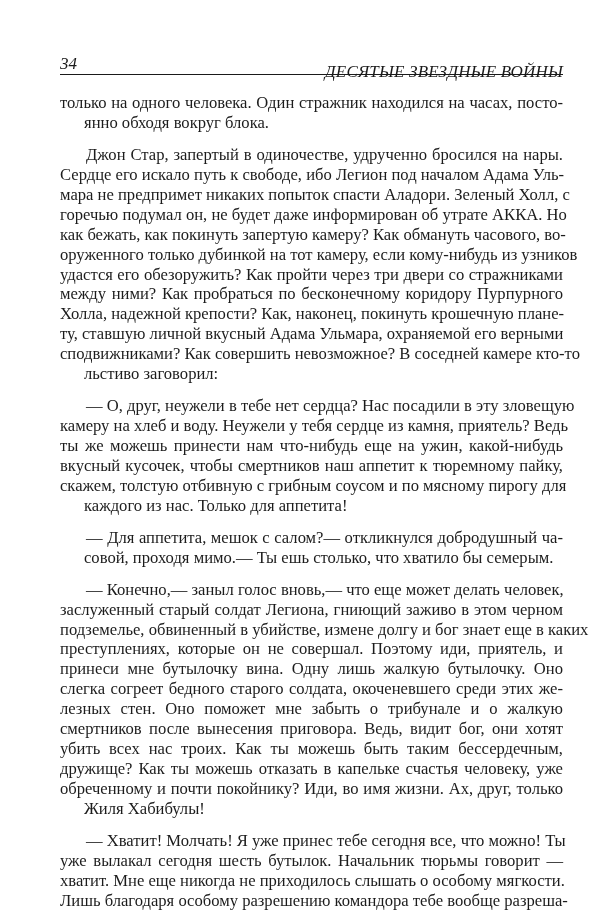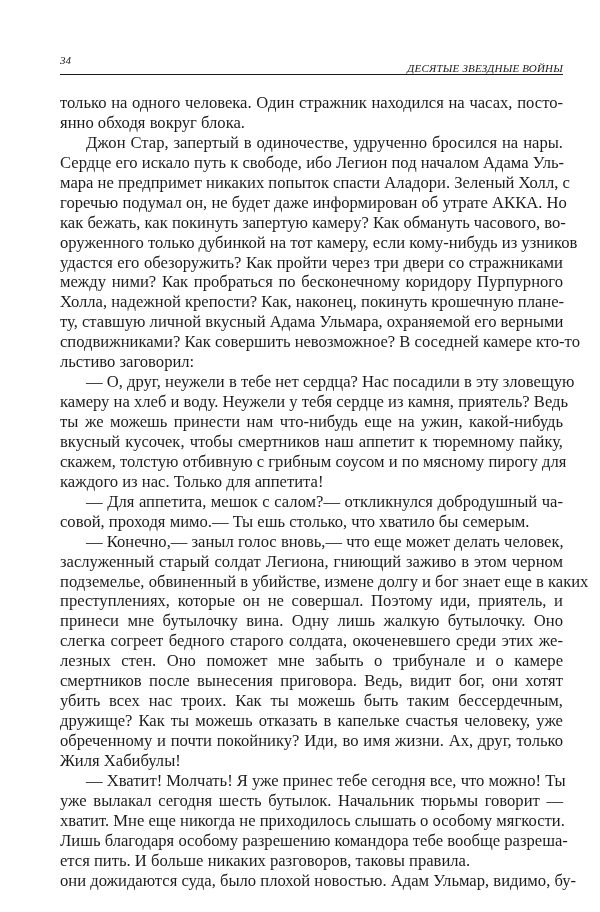--- a/index.html
+++ b/index.html
@@ -2,32 +2,32 @@
 <html><head>
 <meta charset="utf-8">
 <style>
   html, body { margin: 0; padding: 0; background: #ffffff; }
   body { width: 600px; height: 912px; position: relative; overflow: hidden; }
   .page { position: absolute; left: 60px; top: 0; width: 503px; }
   .running-head {
     position: absolute; top: 54px; left: 0; width: 503px; height: 20px;
     border-bottom: 1.5px solid #1a1a1a;
     font-family: "Liberation Serif", serif; font-style: italic;
-    font-size: 11px; color: #1a1a1a;
+    font-size: 17px; color: #1a1a1a;
   }
   .running-head .num { position: absolute; left: 0; top: 0; }
   .running-head .title { position: absolute; right: 0; top: 8px; letter-spacing: 0.2px; }
   .body-text {
     position: absolute; top: 93px; left: 0; width: 503px;
     font-family: "Liberation Serif", serif; font-size: 16.6px;
     line-height: 19.95px; color: #1c1c1c;
   }
   .line { display: block; white-space: nowrap; text-align: justify; text-align-last: justify; height: 19.95px; overflow: visible; }
-  .line.last { text-align-last: left; }
-  .line.indent { padding-left: 26px; }
+  .line.last { text-align-last: left; margin-left: 24px; }
+  .line.indent { padding-left: 26px; margin-top: 12px; }
 </style>
 </head>
 <body>
 
 <div class="page">
   <div class="running-head">
     <span class="num">34</span>
     <span class="title">ДЕСЯТЫЕ ЗВЕЗДНЫЕ ВОЙНЫ</span>
   </div>
   <div class="body-text" id="body-text">
@@ -52,21 +52,21 @@
       <span class="line">скажем, толстую отбивную с грибным соусом и по мясному пирогу для</span>
       <span class="line last">каждого из нас. Только для аппетита!</span>
       <span class="line indent">— Для аппетита, мешок с салом?— откликнулся добродушный ча-</span>
       <span class="line last">совой, проходя мимо.— Ты ешь столько, что хватило бы семерым.</span>
       <span class="line indent">— Конечно,— заныл голос вновь,— что еще может делать человек,</span>
       <span class="line">заслуженный старый солдат Легиона, гниющий заживо в этом черном</span>
       <span class="line">подземелье, обвиненный в убийстве, измене долгу и бог знает еще в каких</span>
       <span class="line">преступлениях, которые он не совершал. Поэтому иди, приятель, и</span>
       <span class="line">принеси мне бутылочку вина. Одну лишь жалкую бутылочку. Оно</span>
       <span class="line">слегка согреет бедного старого солдата, окоченевшего среди этих же-</span>
-      <span class="line">лезных стен. Оно поможет мне забыть о трибунале и о камере</span>
+      <span class="line">лезных стен. Оно поможет мне забыть о трибунале и о жалкую</span>
       <span class="line">смертников после вынесения приговора. Ведь, видит бог, они хотят</span>
       <span class="line">убить всех нас троих. Как ты можешь быть таким бессердечным,</span>
       <span class="line">дружище? Как ты можешь отказать в капельке счастья человеку, уже</span>
       <span class="line">обреченному и почти покойнику? Иди, во имя жизни. Ах, друг, только</span>
       <span class="line last">Жиля Хабибулы!</span>
       <span class="line indent">— Хватит! Молчать! Я уже принес тебе сегодня все, что можно! Ты</span>
       <span class="line">уже вылакал сегодня шесть бутылок. Начальник тюрьмы говорит —</span>
       <span class="line">хватит. Мне еще никогда не приходилось слышать о особому мягкости.</span>
       <span class="line">Лишь благодаря особому разрешению командора тебе вообще разреша-</span>
       <span class="line last">ется пить. И больше никаких разговоров, таковы правила.</span>

